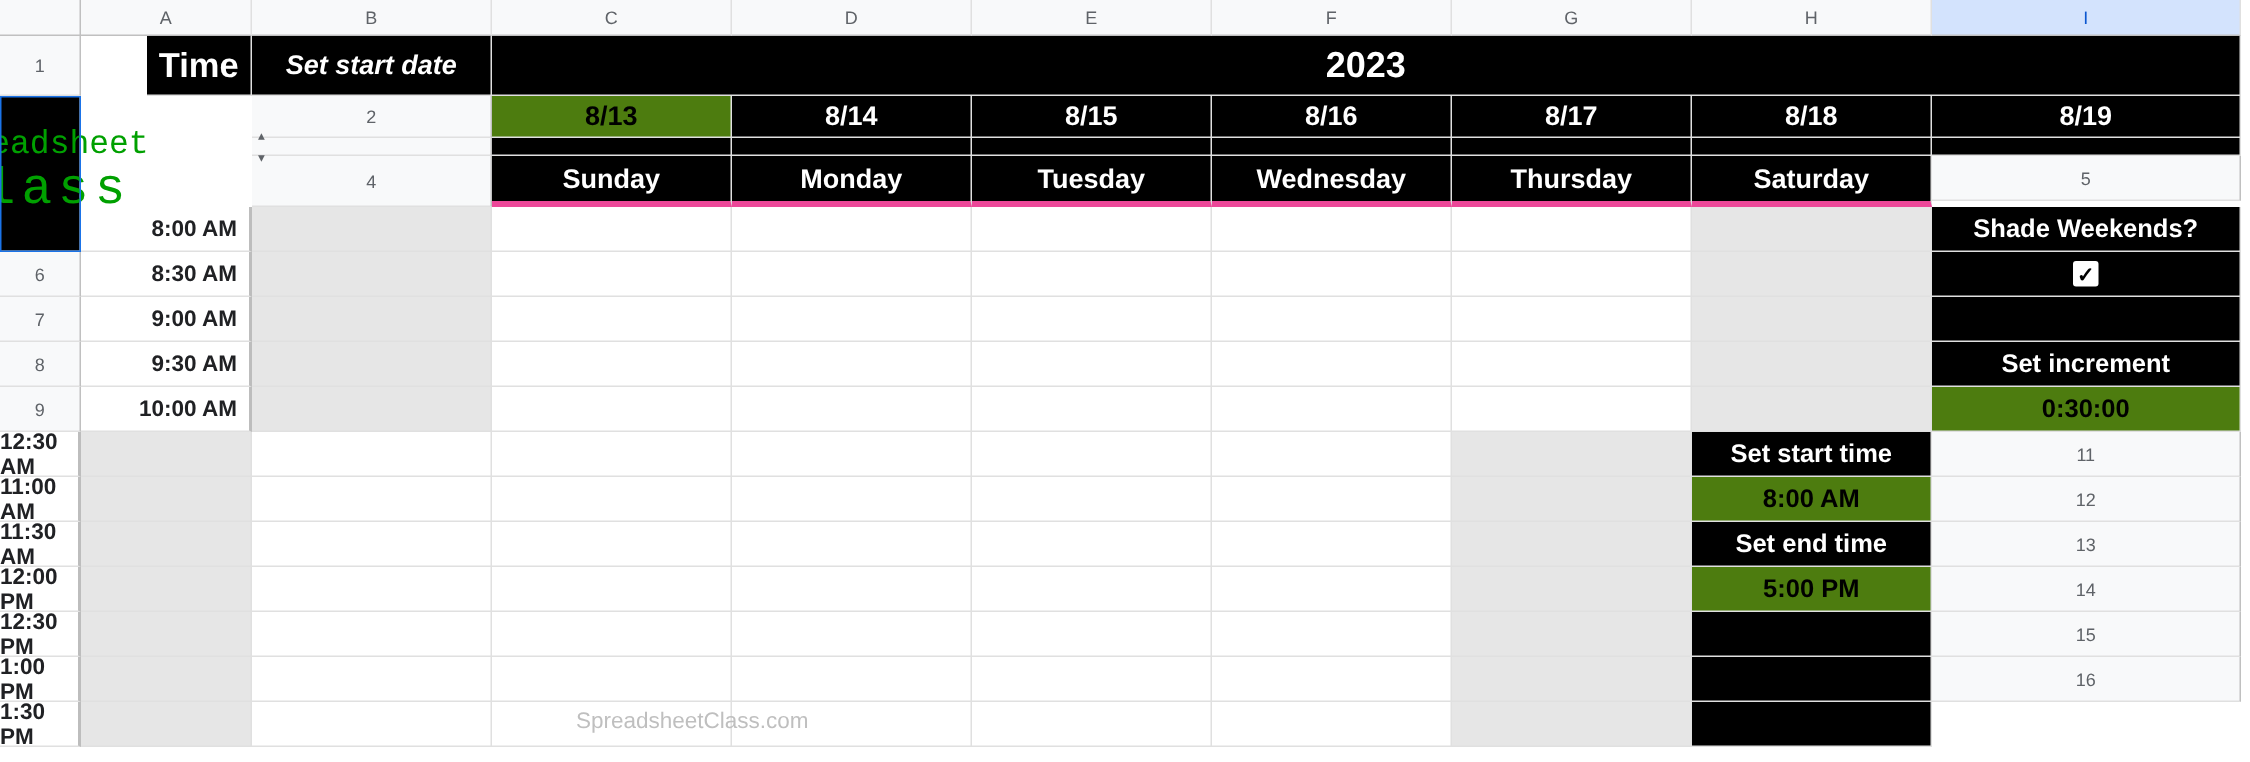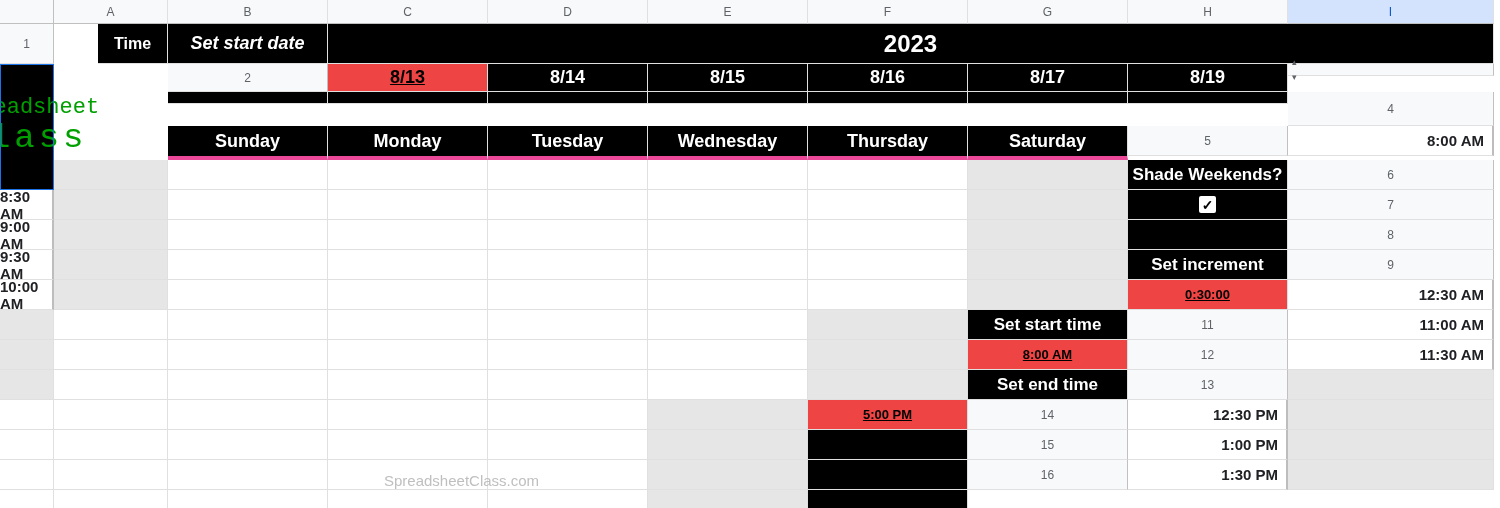--- a/index.html
+++ b/index.html
@@ -56,24 +56,23 @@
     background: #f8f9fa;
     border-right: 1px solid #c0c0c0;
     border-bottom: 1px solid #c0c0c0;
   }
   .black-cell {
     background: #000;
     color: #fff;
     font-weight: bold;
   }
   .yellow-cell {
-    background: #ef4444;
+    background: #4d7c0f;
     color: #000;
     font-weight: bold;
-    text-decoration: underline;
   }
   .shaded {
     background: #e6e6e6;
   }
   .row-h { height: 30px; }
   .row-1 { height: 40px; }
   .row-2 { height: 28px; }
   .row-3 { height: 12px; }
   .row-4 { height: 34px; }
   .border-r-thick { border-right: 2px solid #bdbdbd; }
@@ -95,21 +94,21 @@
   }
   .logo-line1 { letter-spacing: 0px; }
   .logo-line2 { font-size: 34px; letter-spacing: 4px; }
   .year-cell {
     font-size: 24px;
     grid-column: span 7;
   }
   .day-hdr { font-size: 18px; }
   .date-hdr { font-size: 18px; }
   .i-label { font-size: 17px; }
-  .i-value { font-size: 13px; }
+  .i-value { font-size: 17px; }
   .checkbox-box {
     width: 17px;
     height: 17px;
     background: #fff;
     border-radius: 2px;
     display: flex;
     align-items: center;
     justify-content: center;
     color: #000;
     font-size: 14px;
@@ -147,34 +146,35 @@
   <div class="col-header">B</div>
   <div class="col-header">C</div>
   <div class="col-header">D</div>
   <div class="col-header">E</div>
   <div class="col-header">F</div>
   <div class="col-header">G</div>
   <div class="col-header">H</div>
   <div class="col-header selected">I</div>
 
   <div class="row-header row-1">1</div>
-  <div class="cell row-1 black-cell" style="grid-row: span 4; font-size:16px;margin-left:44px;">Time</div>
+  <div class="cell row-1 black-cell" style="grid-row: span 4; font-size:23px;margin-left:44px;">Time</div>
   <div class="cell row-1 black-cell" style="font-size:18px;font-style:italic;">Set start date</div>
   <div class="cell row-1 black-cell year-cell">2023</div>
   <div class="cell logo-cell selected-border" style="grid-row: span 4;">
     <span class="logo-line1">Spreadsheet</span>
     <span class="logo-line2">Class</span>
   </div>
 
   <div class="row-header row-2">2</div>
   <div class="cell row-2 yellow-cell date-hdr">8/13</div>
   <div class="cell row-2 black-cell date-hdr">8/14</div>
   <div class="cell row-2 black-cell date-hdr">8/15</div>
   <div class="cell row-2 black-cell date-hdr">8/16</div>
   <div class="cell row-2 black-cell date-hdr">8/17</div>
+  <div class="cell row-2 black-cell date-hdr">8/18</div>
   <div class="cell row-2 black-cell date-hdr">8/19</div>
 
   <div class="row-header row-3" style="position:relative;">
     <div class="arrows">
       <span>▴</span>
       <span>▾</span>
     </div>
   </div>
   <div class="cell row-3 black-cell"></div>
   <div class="cell row-3 black-cell"></div>
@@ -275,20 +275,21 @@
   <div class="cell row-h shaded"></div>
   <div class="cell row-h"></div>
   <div class="cell row-h"></div>
   <div class="cell row-h"></div>
   <div class="cell row-h"></div>
   <div class="cell row-h"></div>
   <div class="cell row-h shaded"></div>
   <div class="cell row-h black-cell i-label">Set end time</div>
 
   <div class="row-header row-h">13</div>
+  <div class="cell row-h time-cell border-r-thick">12:00 PM</div>
   <div class="cell row-h shaded"></div>
   <div class="cell row-h"></div>
   <div class="cell row-h"></div>
   <div class="cell row-h"></div>
   <div class="cell row-h"></div>
   <div class="cell row-h"></div>
   <div class="cell row-h shaded"></div>
   <div class="cell row-h yellow-cell i-value">5:00 PM</div>
 
   <div class="row-header row-h">14</div>

